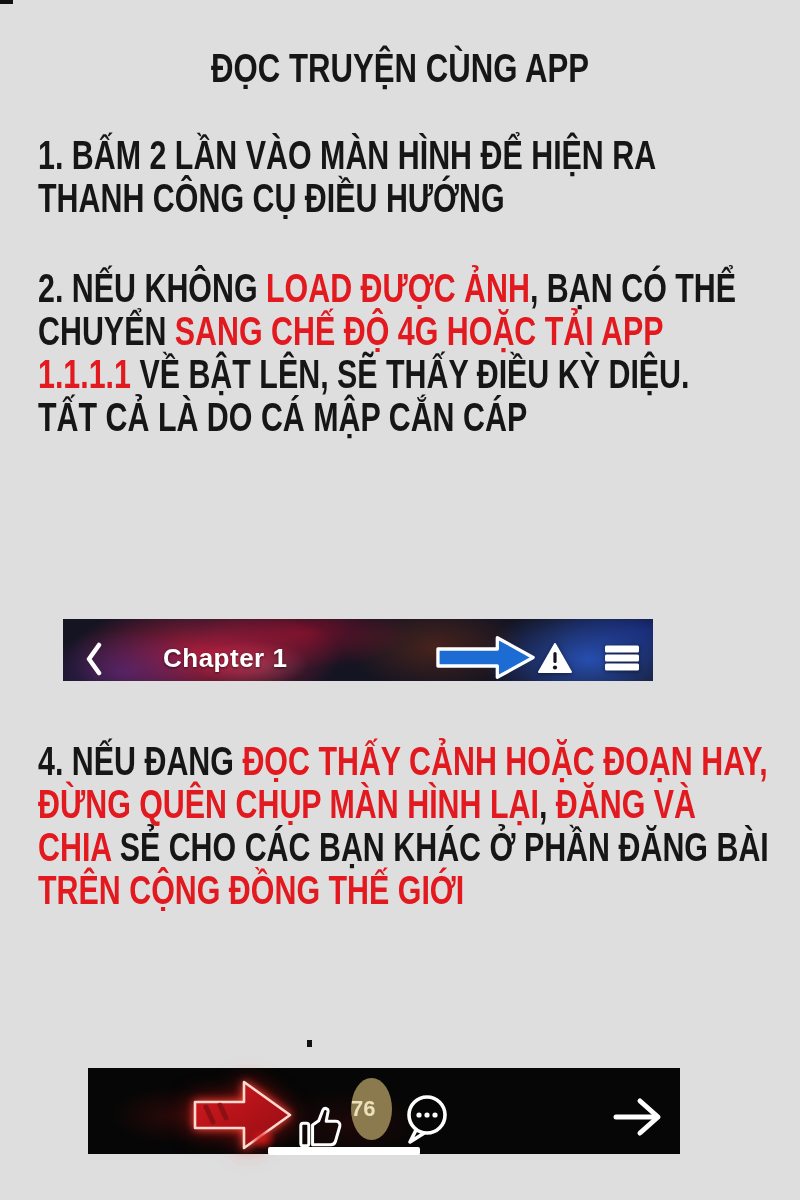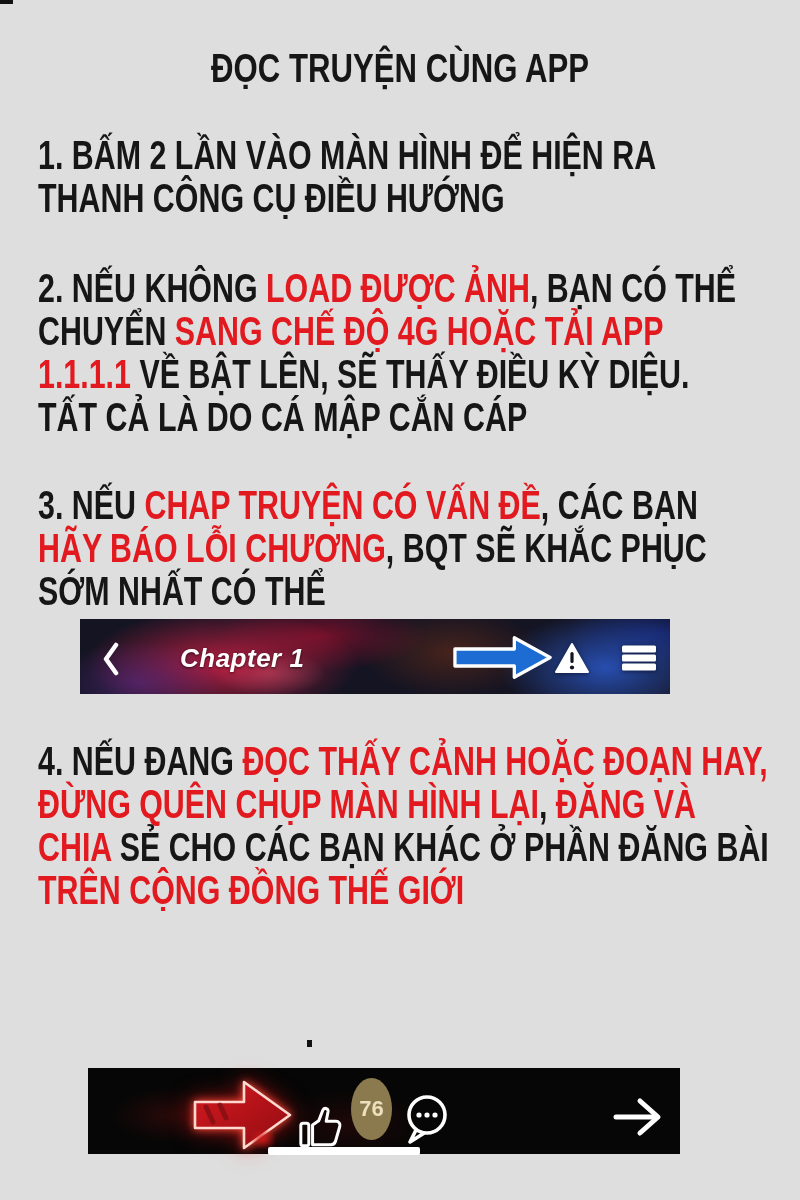--- a/index.html
+++ b/index.html
@@ -20,31 +20,30 @@
   .para{position:absolute;left:38px;right:12px;}
   .line{
     font-size:40px;line-height:43px;font-weight:700;color:var(--ink);
     white-space:nowrap;transform:scaleX(.76);transform-origin:0 50%;
   }
   .seg.red{color:var(--red);}
   .p1{top:134px}.p2{top:267px}.p3{top:484px}.p4{top:740px}.p5{top:954px}
 
   
   .chapter-bar{
-    position:absolute;left:80px;top:619px;width:590px;height:75px;overflow:hidden;
+    position:absolute;left:63px;top:619px;width:590px;height:62px;overflow:hidden;
     background:
       radial-gradient(ellipse 120px 60px at 10% 85%, rgba(95,45,145,.55), transparent 70%),
       radial-gradient(ellipse 210px 85px at 24% 60%, rgba(226,32,72,.78), transparent 65%),
       radial-gradient(ellipse 160px 55px at 41% 22%, rgba(168,14,46,.62), transparent 65%),
       radial-gradient(ellipse 95px 38px at 32% 72%, rgba(250,140,160,.40), transparent 60%),
       radial-gradient(ellipse 150px 75px at 63% 45%, rgba(88,40,26,.75), transparent 60%),
       radial-gradient(ellipse 170px 90px at 89% 65%, rgba(42,88,200,.85), transparent 62%),
       radial-gradient(ellipse 130px 55px at 98% 20%, rgba(22,38,115,.85), transparent 70%),
       #141422;
-    font-style: italic;
   }
   .chapter-bar .back{position:absolute;left:22px;top:23px;width:18px;height:34px;}
   .chapter-title{
     position:absolute;left:100px;top:24px;font-size:26px;font-weight:600;color:#fff;
     letter-spacing:.5px;text-shadow:0 1px 3px rgba(0,0,0,.6);
   }
   .blue-arrow{position:absolute;left:369px;top:14px;width:108px;height:49px;}
   .warn{position:absolute;left:475px;top:24px;width:34px;height:30px;filter:drop-shadow(0 1px 2px rgba(0,0,0,.5));}
   .list{position:absolute;left:542px;top:26px;width:34px;height:26px;filter:drop-shadow(0 1px 2px rgba(0,0,0,.5));}
 
@@ -60,21 +59,21 @@
     position:absolute;left:104px;top:8px;width:102px;height:78px;
     filter:drop-shadow(0 0 4px rgba(255,80,60,.95)) drop-shadow(0 0 11px rgba(255,20,20,.6));
   }
   .red-blob{
     position:absolute;left:156px;top:56px;width:38px;height:30px;
     background:radial-gradient(closest-side, rgba(210,25,25,.9), rgba(210,25,25,0) 72%);
   }
   .thumb{position:absolute;left:210px;top:34px;width:47px;height:48px;}
   .count-badge{
     position:absolute;left:263px;top:10px;width:41px;height:62px;border-radius:50%;
-    background:var(--badge);display:flex;align-items:center;justify-content:center;
+    background:var(--badge);display:flex;align-items:center;
   }
   .count-badge span{font-size:22px;font-weight:700;color:var(--badge_text);}
   .bubble{position:absolute;left:314px;top:24px;width:50px;height:54px;}
   .next{position:absolute;left:524px;top:25px;width:50px;height:48px;}
   .progress-strip{position:absolute;left:180px;top:79px;width:152px;height:8px;background:#fff;border-radius:2px;}
 </style>
 </head>
 <body>
 
 <div class="page">
@@ -96,31 +95,20 @@
       <span class="seg">CHUYỂN </span><span class="seg red">SANG CHẾ ĐỘ 4G HOẶC TẢI APP</span>
     </div>
     <div class="line">
       <span class="seg red">1.1.1.1</span><span class="seg"> VỀ BẬT LÊN, SẼ THẤY ĐIỀU KỲ DIỆU.</span>
     </div>
     <div class="line">
       <span class="seg">TẤT CẢ LÀ DO CÁ MẬP CẮN CÁP</span>
     </div>
   </div>
 
-  <div class="para p3">
-    <div class="line">
-      <span class="seg">3. NẾU </span><span class="seg red">CHAP TRUYỆN CÓ VẤN ĐỀ</span><span class="seg">, CÁC BẠN</span>
-    </div>
-    <div class="line">
-      <span class="seg red">HÃY BÁO LỖI CHƯƠNG</span><span class="seg">, BQT SẼ KHẮC PHỤC</span>
-    </div>
-    <div class="line">
-      <span class="seg">SỚM NHẤT CÓ THỂ</span>
-    </div>
-  </div>
 
   <div class="chapter-bar">
     <svg class="back" viewBox="0 0 18 34">
       <path d="M14 3 L4 17 L14 31" fill="none" stroke="#fff" stroke-width="4.5" stroke-linecap="round" stroke-linejoin="round"></path>
     </svg>
     <div class="chapter-title">Chapter 1</div>
     <svg class="blue-arrow" viewBox="0 0 108 52">
       <path d="M3 17 H66 V5 L104 26 L66 47 V35 H3 Z" style="fill:var(--blue_arrow)" stroke="#fff" stroke-width="3.5" stroke-linejoin="round"></path>
     </svg>
     <svg class="warn" viewBox="0 0 34 30">

